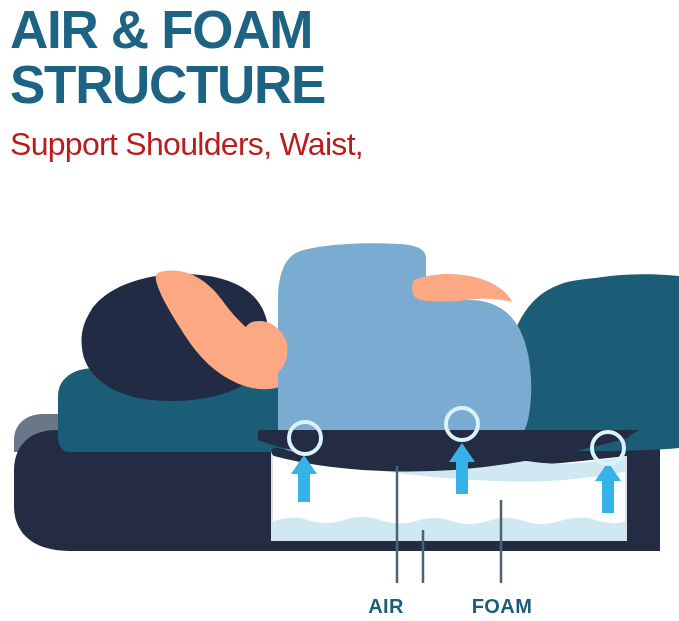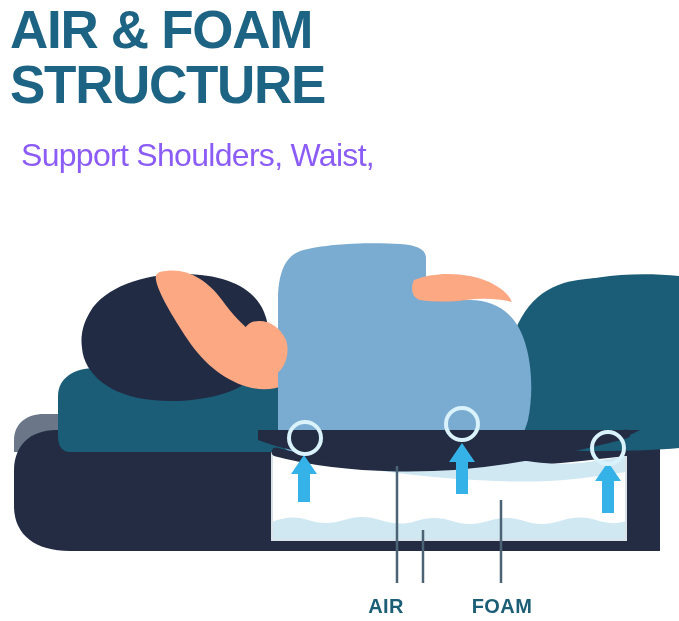--- a/index.html
+++ b/index.html
@@ -27,27 +27,27 @@
   .headline {
     margin: 0;
     font-size: 53px;
     line-height: 55px;
     font-weight: 700;
     letter-spacing: -1.3px;
     color: #1d6383;
     white-space: pre;
   }
   .subhead {
-    margin: 11px;
+    margin: 0;
     padding-top: 10px;
     font-size: 32px;
     line-height: 45px;
     font-weight: 400;
     letter-spacing: -0.7px;
-    color: #8b5cf6;
+    color: #b91c1c;
     white-space: pre;
   }
   #illustration {
     position: absolute;
     left: 0;
     top: 0;
     width: 679px;
     height: 621px;
   }
   .legend-label {

